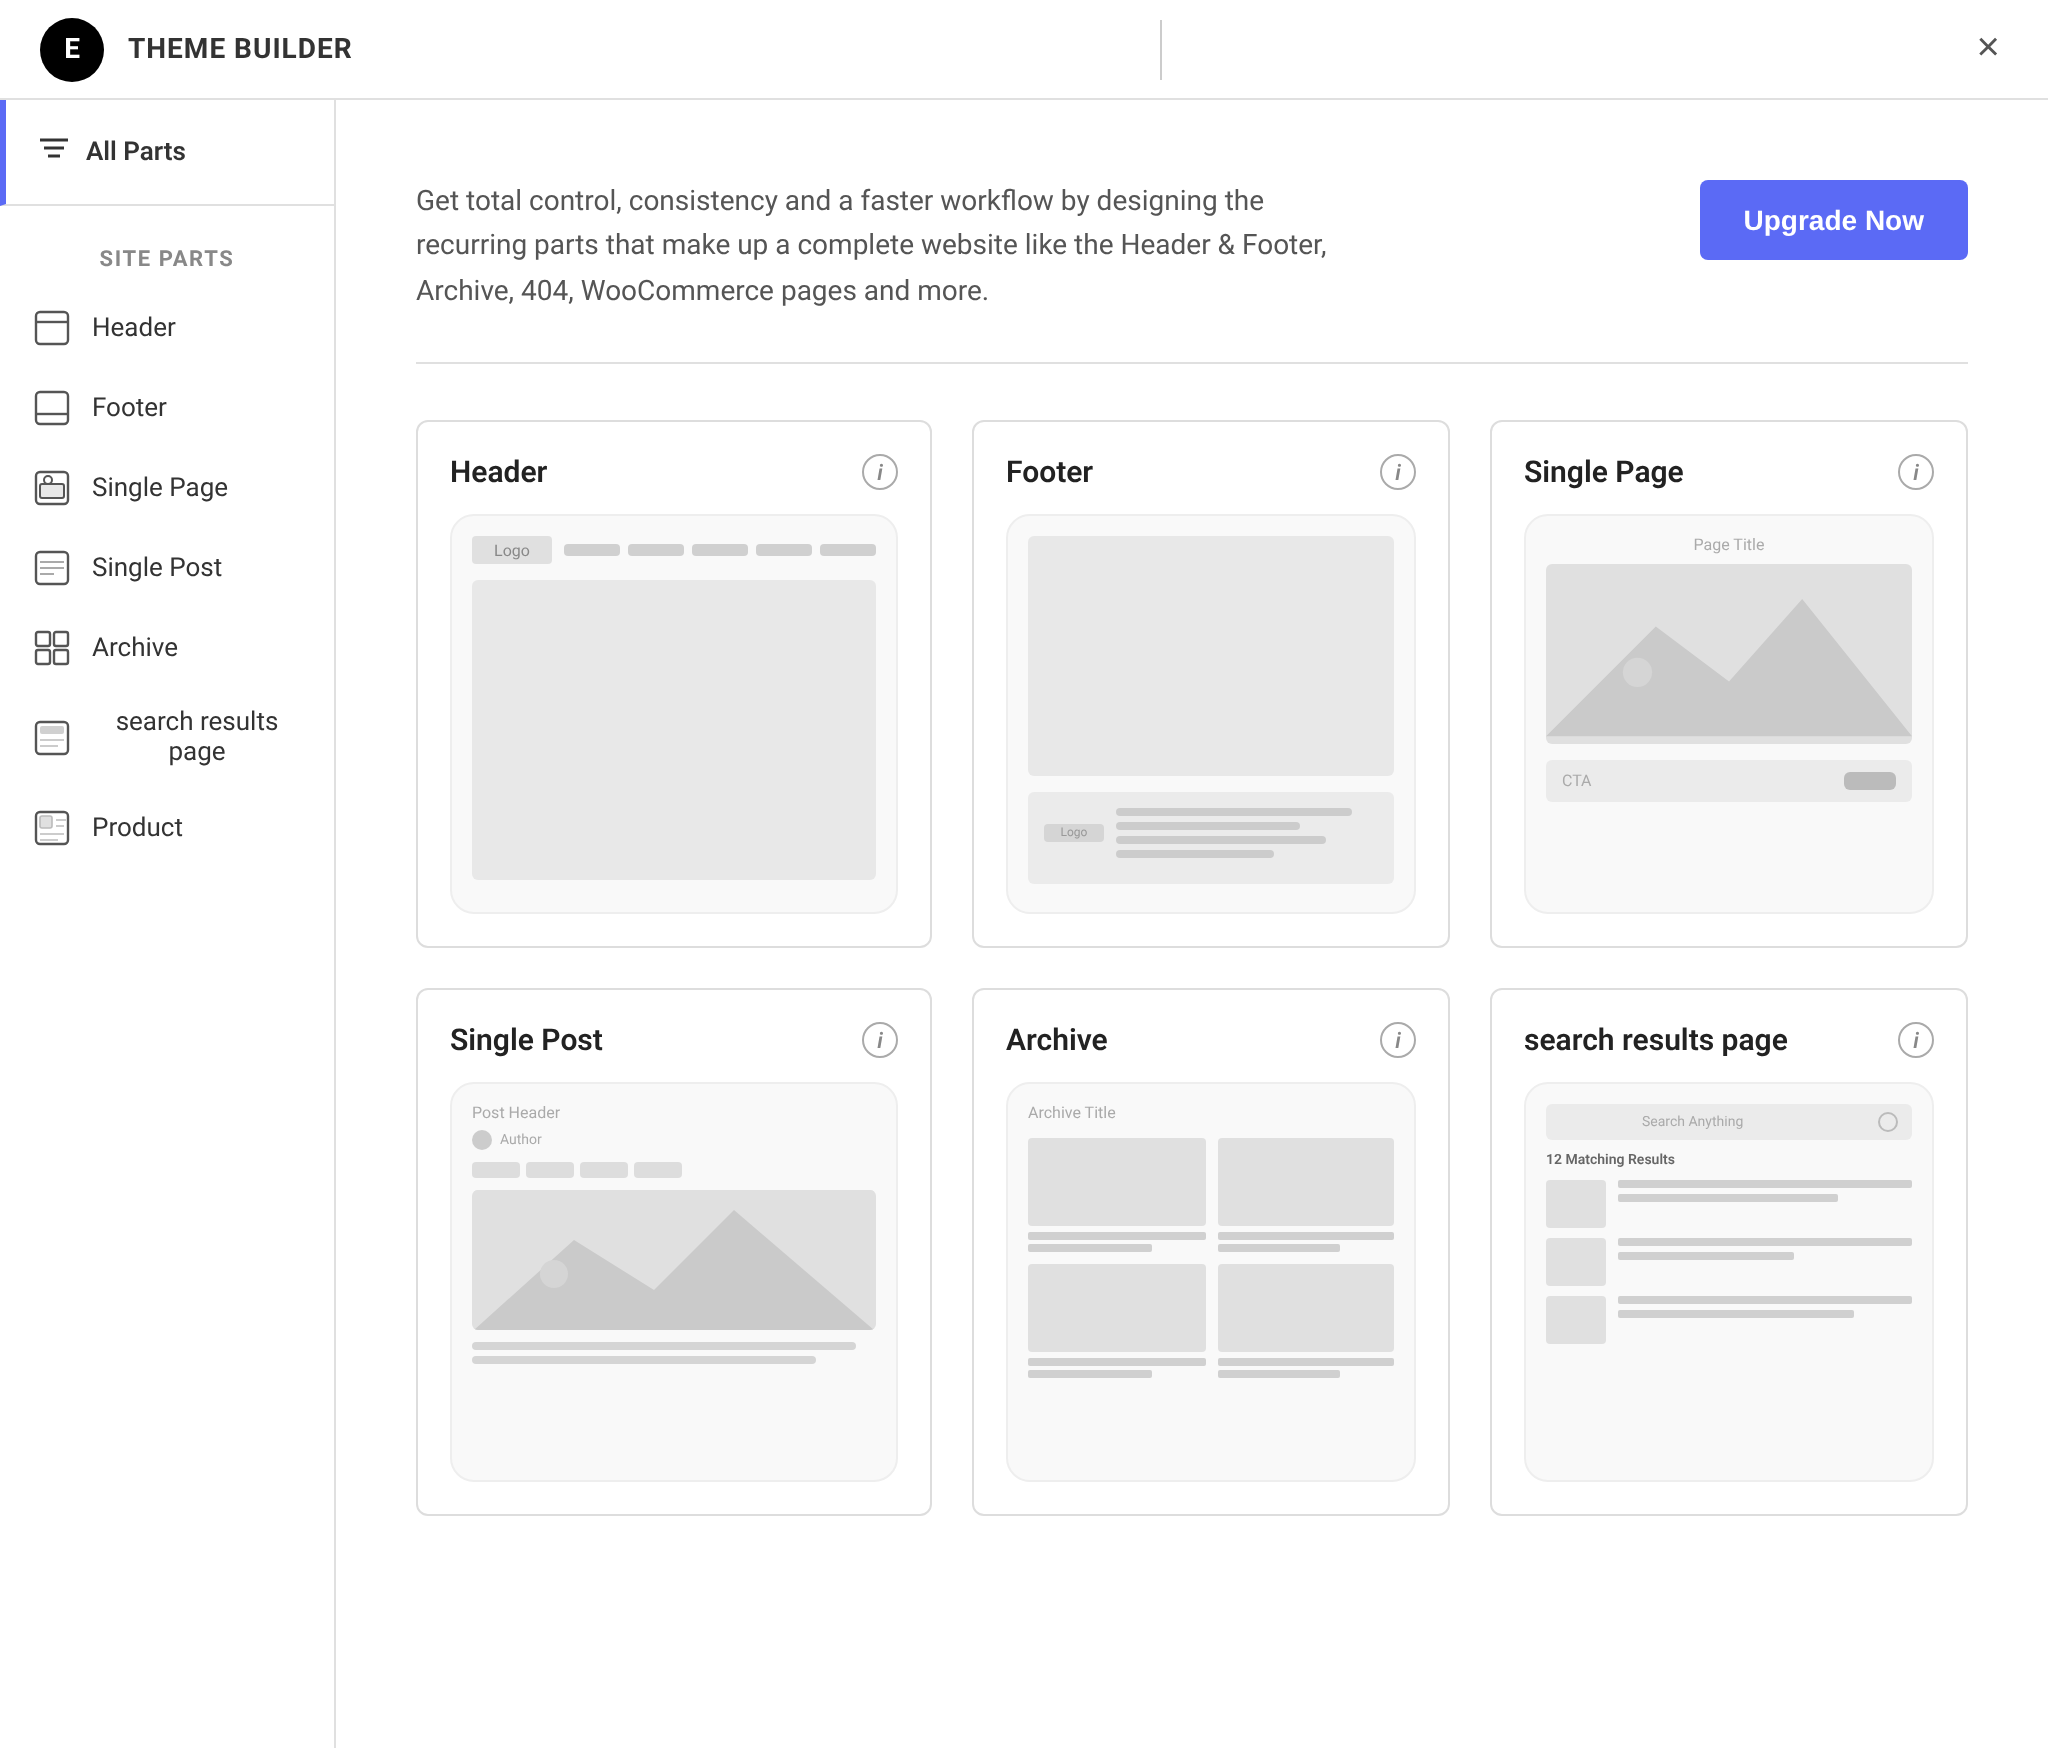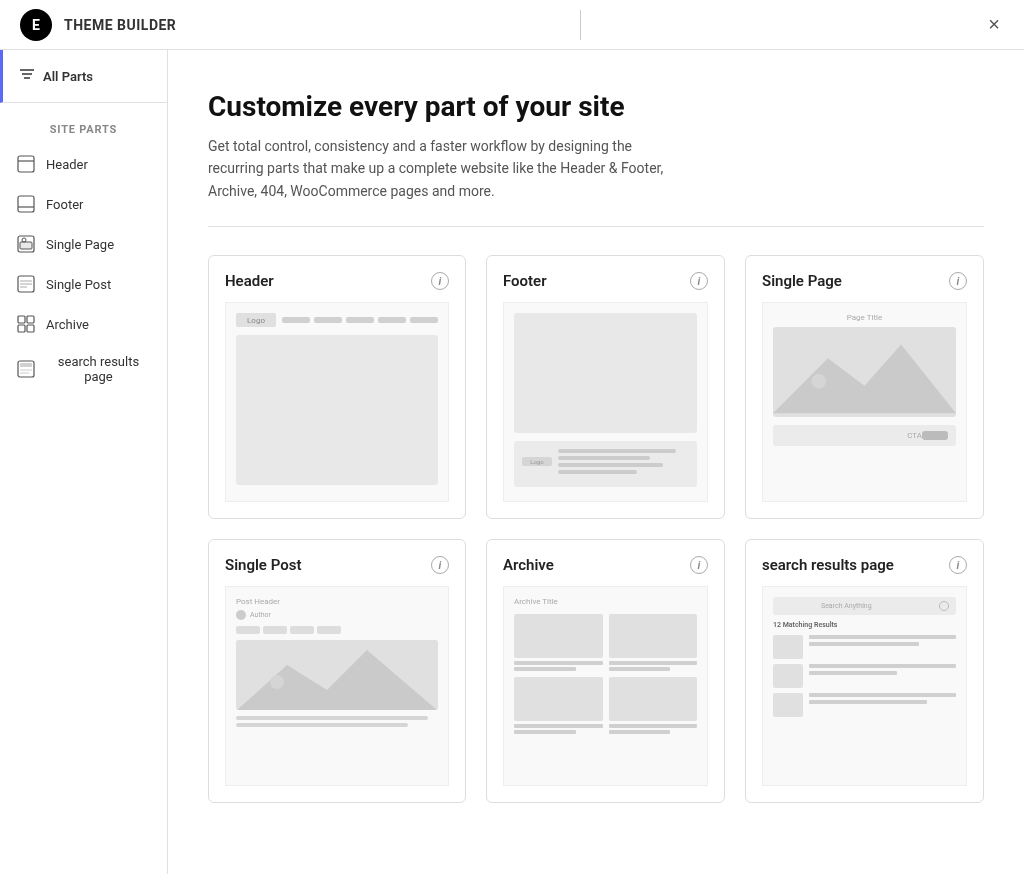--- a/index.html
+++ b/index.html
@@ -87,21 +87,21 @@
       display: flex; align-items: center; justify-content: space-between;
       margin-bottom: 12px;
     }
     .card-title { font-size: 15px; font-weight: 600; color: #222; }
     .card-info-icon {
       width: 18px; height: 18px; border-radius: 50%;
       border: 1.5px solid #aaa; display: flex; align-items: center; justify-content: center;
       font-size: 11px; color: #888; font-style: italic; font-weight: 600; cursor: pointer;
     }
     .card-preview {
-      background: #f9f9f9; border: 1px solid #eee; border-radius: 0;
+      background: #f9f9f9; border: 1px solid #eee; border-radius: 12px;
       height: 200px; overflow: hidden; padding: 10px;
     }
 
     
     .preview-header {
       display: flex; align-items: center; gap: 6px; margin-bottom: 8px;
     }
     .preview-logo-box {
       background: #e0e0e0; width: 40px; height: 14px; border-radius: 2px;
       font-size: 8px; color: #888; display: flex; align-items: center; justify-content: center;
@@ -201,30 +201,43 @@
         <svg viewBox="0 0 18 18" fill="none">
           <rect x="1" y="1" width="16" height="16" rx="2" stroke="#555" stroke-width="1.2"></rect>
           <rect x="3" y="3" width="12" height="4" rx="1" fill="#d0d0d0"></rect>
           <line x1="3" y1="10" x2="15" y2="10" stroke="#ccc" stroke-width="1"></line>
           <line x1="3" y1="13" x2="12" y2="13" stroke="#ccc" stroke-width="1"></line>
         </svg>
       </span>
       <span>search results page</span>
     </div>
 
+    <div class="sidebar-item">
+      <span class="sidebar-item-icon">
+        <svg viewBox="0 0 18 18" fill="none">
+          <rect x="1" y="1" width="16" height="16" rx="2" stroke="#555" stroke-width="1.2"></rect>
+          <rect x="3" y="3" width="6" height="6" rx="1" fill="#e0e0e0" stroke="#bbb" stroke-width="0.8"></rect>
+          <line x1="11" y1="5" x2="16" y2="5" stroke="#ccc" stroke-width="1"></line>
+          <line x1="11" y1="8" x2="15" y2="8" stroke="#ccc" stroke-width="1"></line>
+          <line x1="3" y1="12" x2="15" y2="12" stroke="#ccc" stroke-width="1"></line>
+          <line x1="3" y1="15" x2="12" y2="15" stroke="#ccc" stroke-width="1"></line>
+        </svg>
+      </span>
+      <span>Product</span>
+    </div>
 
 
   </div>
 
   <div class="main">
     <div class="main-header">
       <div>
-        <h1 class="main-title">Customize every part of your site</h1>
         <p class="main-desc">Get total control, consistency and a faster workflow by designing the recurring parts that make up a complete website like the Header &amp; Footer, Archive, 404, WooCommerce pages and more.</p>
       </div>
+      <button class="upgrade-btn">Upgrade Now</button>
     </div>
 
     <hr class="divider">
 
     <div class="cards-grid">
 
       <div class="card">
         <div class="card-header">
           <span class="card-title">Header</span>
           <span class="card-info-icon">i</span>
@@ -272,21 +285,21 @@
         </div>
         <div class="card-preview">
           <div style="text-align:center; font-size:8px; color:#aaa; margin-bottom:5px;">Page Title</div>
           <div style="background:#e0e0e0; height:90px; border-radius:3px; margin-bottom:8px; position:relative; overflow:hidden;">
             <svg viewBox="0 0 200 90" class="mountain-svg">
               <rect width="200" height="90" fill="#e0e0e0"></rect>
               <polygon points="0,90 60,30 100,60 140,15 200,90" fill="#cacaca"></polygon>
               <circle cx="50" cy="55" r="8" fill="#d5d5d5"></circle>
             </svg>
           </div>
-          <div style="background:#ebebeb; border-radius:3px; padding:6px 8px; display:flex; align-items:center; justify-content:flex-end;">
+          <div style="background:#ebebeb; border-radius:3px; padding:6px 8px; display:flex; align-items:center; justify-content:space-between;">
             <span style="font-size:8px; color:#aaa;">CTA</span>
             <div style="background:#bbb; width:26px; height:9px; border-radius:3px;"></div>
           </div>
         </div>
       </div>
 
       <div class="card">
         <div class="card-header">
           <span class="card-title">Single Post</span>
           <span class="card-info-icon">i</span>

